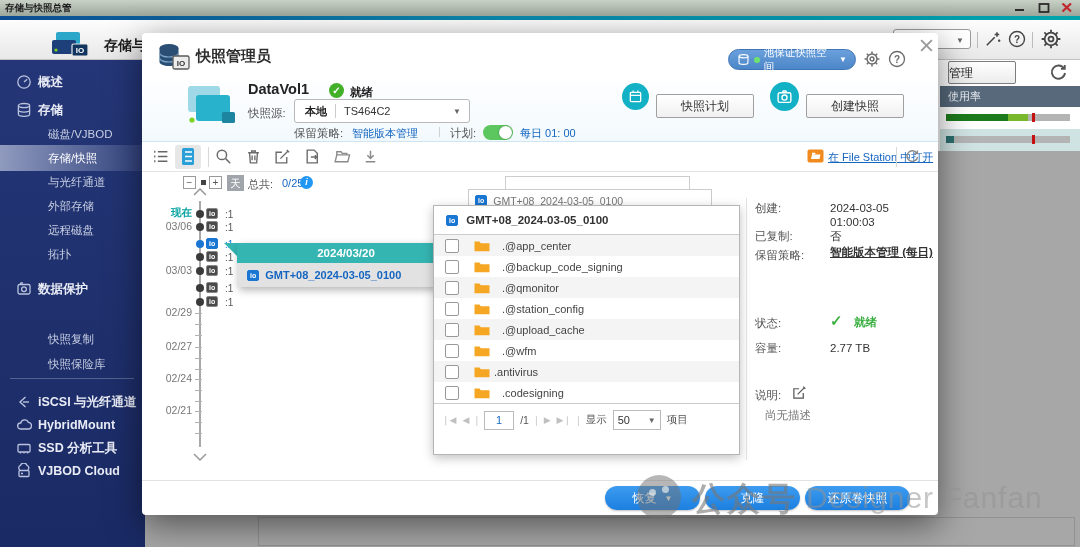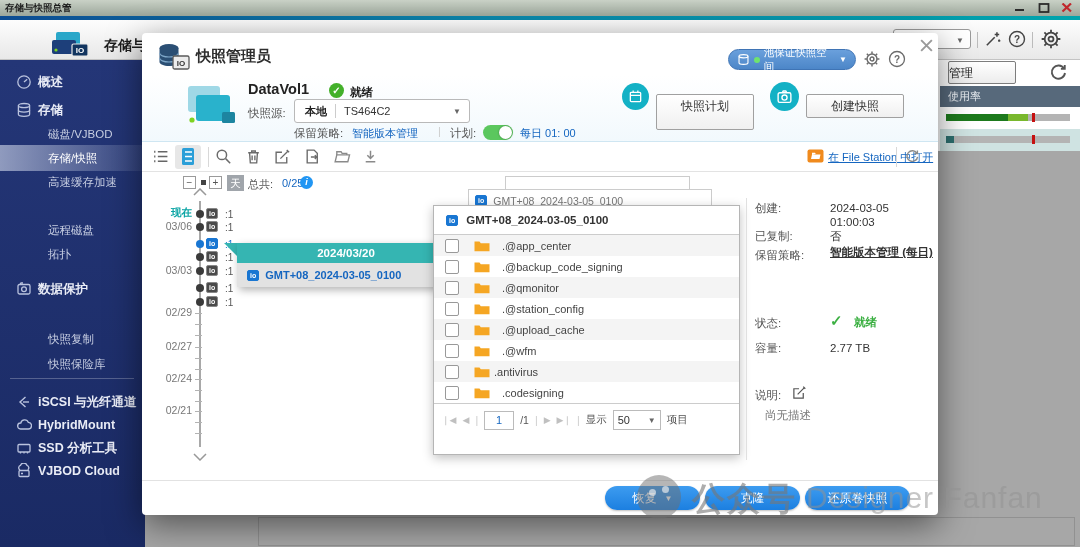--- a/index.html
+++ b/index.html
@@ -202,21 +202,22 @@
       <span class="sb-ic">
         <svg width="16" height="16" viewBox="0 0 16 16" fill="none" stroke="#bac3de" stroke-width="1.3">
           <ellipse cx="8" cy="3.6" rx="5.6" ry="2.1"></ellipse>
             <path d="M2.4 3.6 v8.6 c0 1.2 2.5 2.1 5.6 2.1 s5.6 -.9 5.6 -2.1 V3.6"></path>
           <path d="M2.4 8 c0 1.2 2.5 2.1 5.6 2.1 s5.6 -.9 5.6 -2.1"></path>
           </svg>
         </span>
       <span>存储</span></div>
     <div class="sb-item" style="top:62px;"><span>磁盘/VJBOD</span></div>
     <div class="sb-item sb-sel" style="top:85px;height:26px;line-height:26px;"><span>存储/快照</span></div>
-    <div class="sb-item" style="top:110px;"><span>高速缓存加速</span></div>
+    <div class="sb-item" style="top:110px;"><span>与光纤通道</span></div>
+    <div class="sb-item" style="top:134px;"><span>外部存储</span></div>
     <div class="sb-item" style="top:158px;"><span>远程磁盘</span></div>
     <div class="sb-item" style="top:182px;"><span>拓扑</span></div>
     <div class="sb-item sb-top" style="top:217px;">
       <span class="sb-ic">
         <svg width="16" height="16" viewBox="0 0 16 16" fill="none" stroke="#bac3de" stroke-width="1.3">
           <rect x="2" y="3.5" width="12" height="9.5" rx="1.5"></rect>
             <circle cx="8" cy="8.2" r="2.4"></circle>
             <path d="M4 3.5 l1-1.5 h2"></path>
           </svg>
         </span>
@@ -349,21 +350,21 @@
     <span class="abs toggle">
         <span class="knob"></span>
       </span>
     <span class="abs link" style="left:378px;top:93px;font-size:11px;">每日 01: 00</span>
     <span class="abs tealbtn" style="left:480px;top:50px;width:27px;height:27px;">
       <svg width="15" height="15" viewBox="0 0 16 16" fill="none" stroke="#fff" stroke-width="1.4">
         <rect x="2.5" y="3.5" width="11" height="10" rx="1"></rect>
           <path d="M2.5 6.8 h11 M5.5 3.5 v-1.8 M10.5 3.5 v-1.8"></path>
         </svg>
       </span>
-    <div class="abs graybtn" style="left:514px;top:61px;width:98px;height:36px;line-height:23px;">快照计划</div>
+    <div class="abs graybtn" style="left:514px;top:61px;width:98px;height:24px;line-height:23px;">快照计划</div>
     <span class="abs tealbtn" style="left:628px;top:49px;width:29px;height:29px;">
       <svg width="17" height="17" viewBox="0 0 16 16" fill="none" stroke="#fff" stroke-width="1.3">
         <rect x="2" y="4.5" width="12" height="9" rx="1.5"></rect>
           <circle cx="8" cy="9" r="2.4"></circle>
           <path d="M5.8 4.5 l1-1.7 h2.4 l1 1.7"></path>
         </svg>
       </span>
     <div class="abs graybtn" style="left:664px;top:61px;width:98px;height:24px;line-height:23px;">创建快照</div>
 
     <div class="abs" id="dlg-toolbar"></div>

